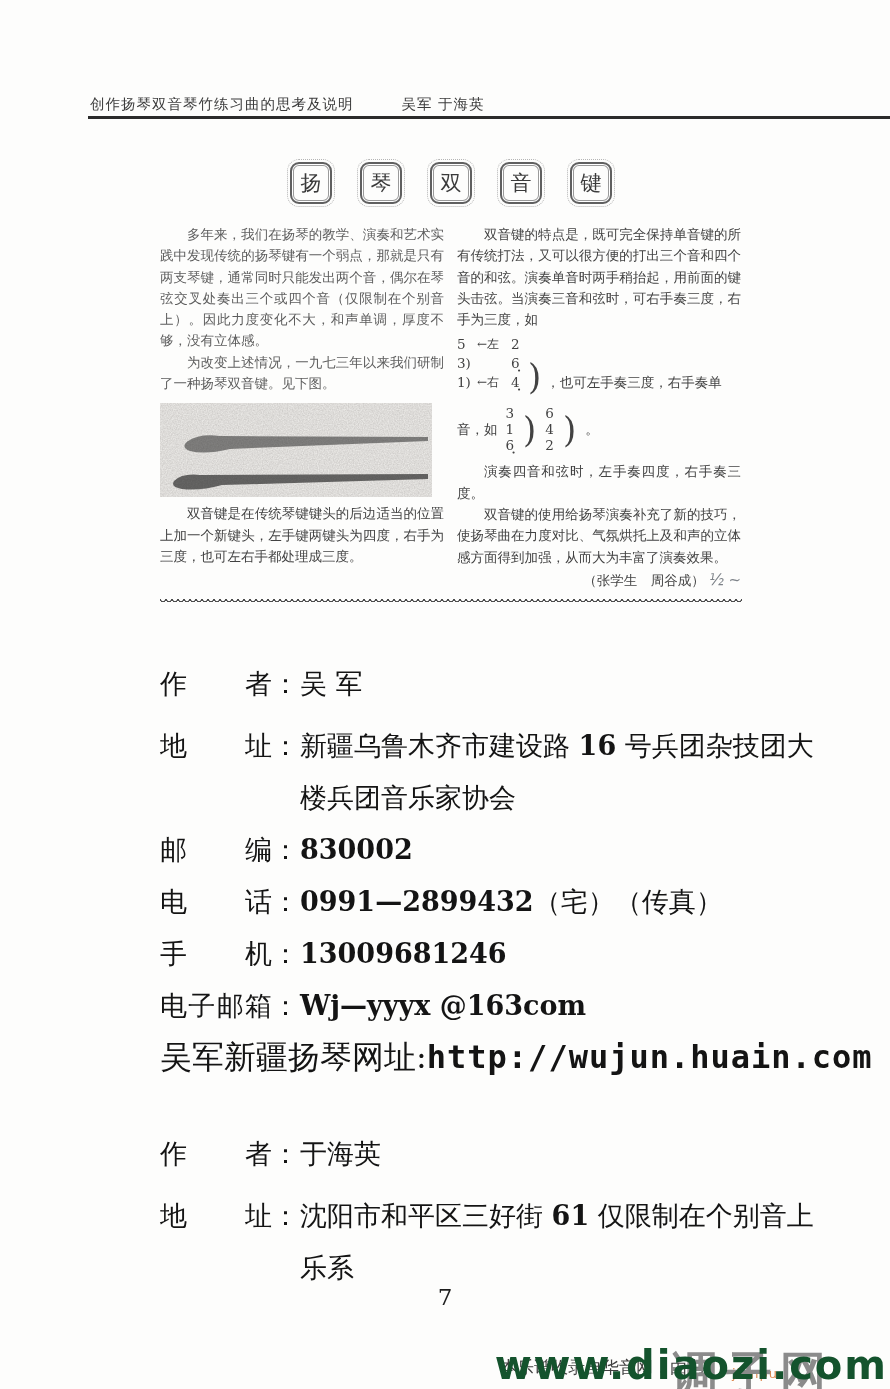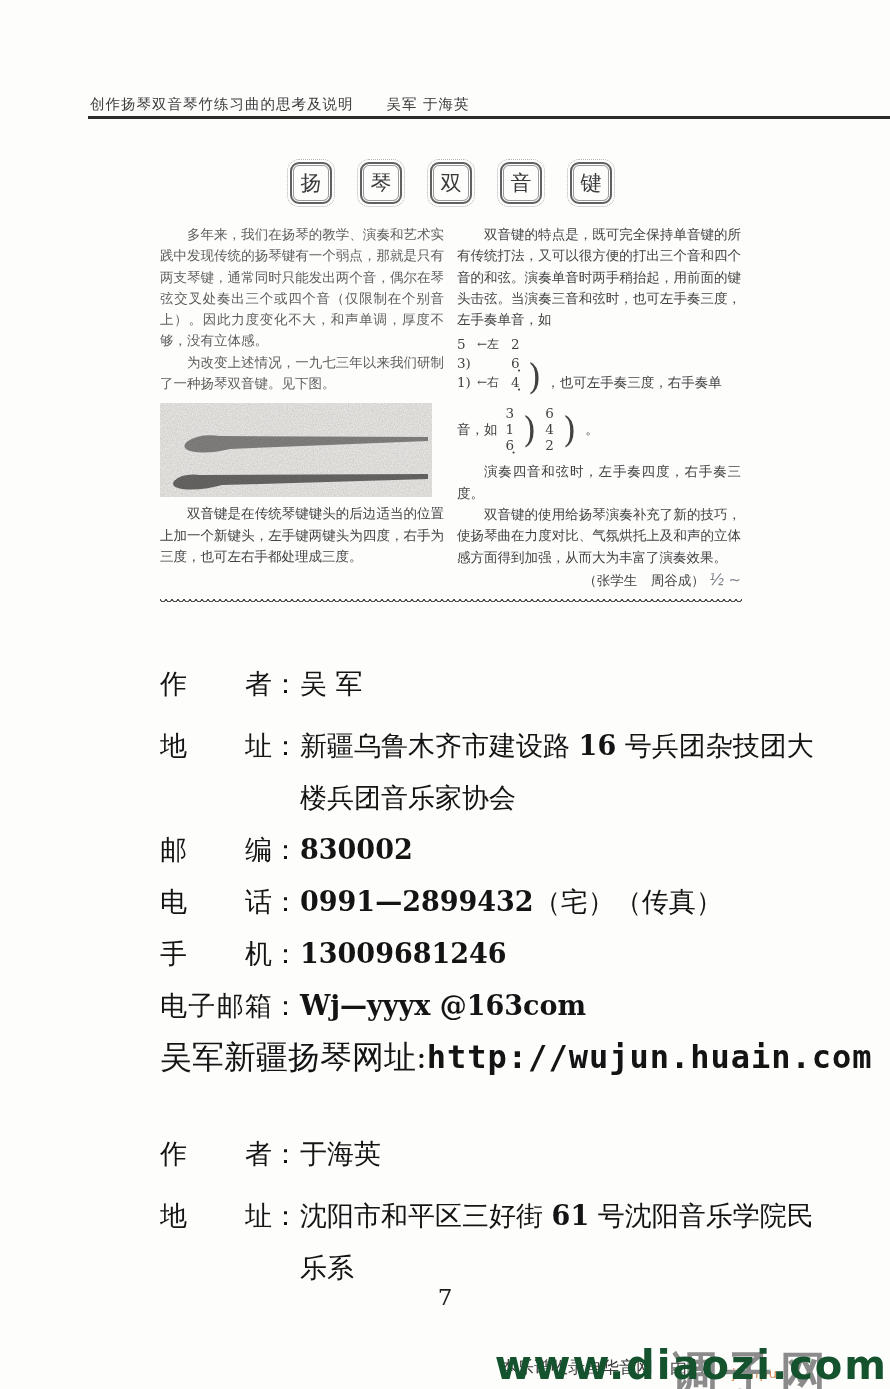--- a/index.html
+++ b/index.html
@@ -3,21 +3,21 @@
 <meta charset="utf-8">
 <style>
   html,body{margin:0;padding:0;}
   body{
     width:890px;height:1389px;position:relative;background:#fdfdfc;
     font-family:"DejaVu Serif","Liberation Serif",serif;color:#222;overflow:hidden;
   }
   
   .rhead{position:absolute;left:90px;top:95px;font-size:14.5px;color:#3c3c3c;
     letter-spacing:1px;filter:blur(.3px);white-space:nowrap;}
-  .rhead .authors{margin-left:33px;}
+  .rhead .authors{margin-left:48px;}
   .rhead-rule{position:absolute;left:88px;right:0;top:116px;height:3px;background:#2b2b2b;}
   
   .article{position:absolute;left:160px;top:162px;width:582px;}
   .seal-row{display:flex;justify-content:center;gap:28px;margin-bottom:20px;}
   .seal{width:38px;height:38px;border:2px solid #606060;border-radius:9px;
     display:flex;align-items:center;justify-content:center;font-size:21px;color:#3a3a3a;
     box-shadow:inset 0 0 0 1px #fff,inset 0 0 0 2px #9a9a9a;outline:1px dotted #b5b5b5;
     outline-offset:2px;filter:blur(.35px);}
   .cols{display:flex;gap:13px;}
   .col{width:284px;font-size:13.5px;line-height:21.3px;text-align:justify;
@@ -91,21 +91,21 @@
           </filter>
         </defs>
         <rect width="272" height="94" fill="#f2f1ee"></rect>
         <rect width="272" height="94" filter="url(#grain)"></rect>
         <path d="M60,33 Q40,30 28,38 Q20,44 30,48 Q45,52 70,46 L268,38 L268,34 Z" fill="#2a2a2a" opacity="0.55"></path>
         <path d="M40,72 Q22,70 14,78 Q10,84 22,86 Q40,88 62,82 L268,76 L268,71 Z" fill="#1f1f1f" opacity="0.65"></path>
       </svg>
       <p>双音键是在传统琴键键头的后边适当的位置上加一个新键头，左手键两键头为四度，右手为三度，也可左右手都处理成三度。</p>
     </div>
     <div class="col">
-      <p>双音键的特点是，既可完全保持单音键的所有传统打法，又可以很方便的打出三个音和四个音的和弦。演奏单音时两手稍抬起，用前面的键头击弦。当演奏三音和弦时，也可左手奏三度，左手奏单音，如</p>
+      <p>双音键的特点是，既可完全保持单音键的所有传统打法，又可以很方便的打出三个音和四个音的和弦。演奏单音时两手稍抬起，用前面的键头击弦。当演奏三音和弦时，可右手奏三度，右手为三度，如</p>
       <div class="notation1">
         <div class="ngrid">
           <span class="ncell">5</span>
           <span class="narrow">←左</span>
           <span class="ncell">2</span>
           <span class="ncell">3)</span>
           <span class="narrow"></span>
           <span class="ncell ndot">6</span>
           <span class="ncell">1)</span>
           <span class="narrow">←右</span>
@@ -161,21 +161,21 @@
   <div class="c-row">
     <span class="c-label">电子邮箱</span><span class="c-colon">：</span><span class="num">Wj—yyyx @163com</span>
   </div>
   <div class="c-row site-row">
     <span>吴军新疆扬琴网址:</span><span class="mono">http://wujun.huain.com</span>
   </div>
   <div class="c-row gap-lg">
     <span class="c-label">作者</span><span class="c-colon">：</span><span>于海英</span>
   </div>
   <div class="c-row gap-addr">
-    <span class="c-label">地址</span><span class="c-colon">：</span><span>沈阳市和平区三好街 </span><span class="num">61</span><span> 号沈阳音乐学院民</span>
+    <span class="c-label">地址</span><span class="c-colon">：</span><span>沈阳市和平区三好街 </span><span class="num">61</span><span> 仅限制在个别音上</span>
   </div>
   <div class="c-wrap2">乐系</div>
 </div>
 
 <div class="page-num">7</div>
 <div class="wm-behind">jianpu</div>
 <div class="wm-note">本乐谱收录自华音网，由书</div>
 <div class="wm-name">调子网</div>
 <div class="wm-url">www.diaozi.com</div>
 

